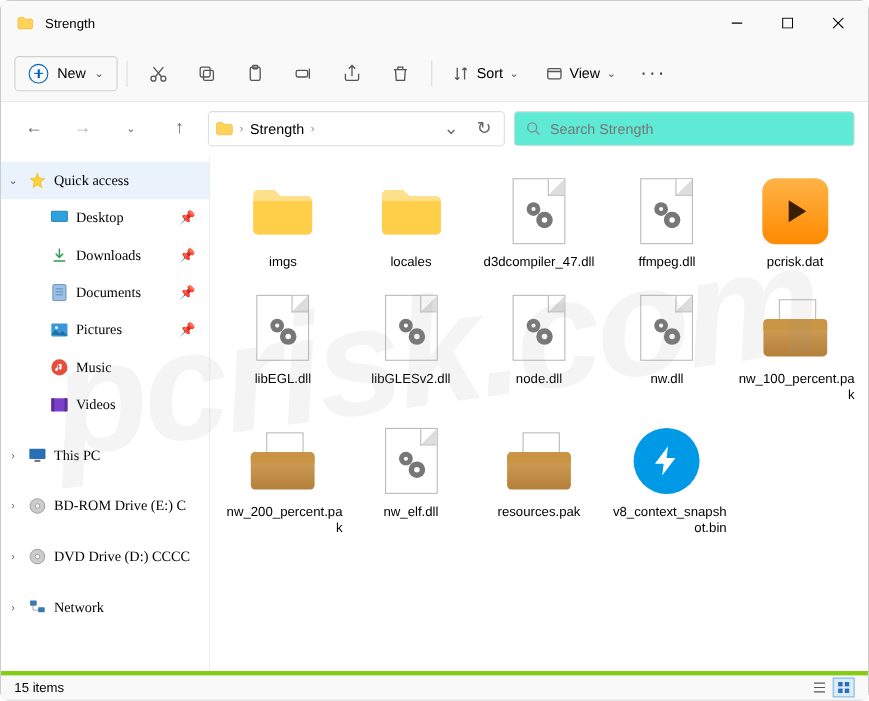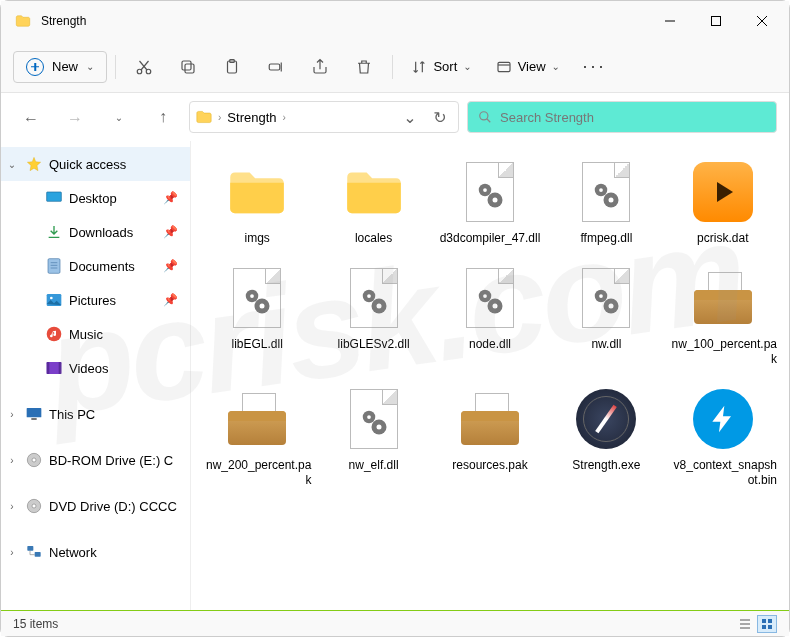--- a/index.html
+++ b/index.html
@@ -36,32 +36,32 @@
 .addr .spacer { flex: 1; }
 .search { width: 310px; height: 32px; border: 1px solid #ddd; border-radius: 4px; display: flex; align-items: center; padding: 0 10px; gap: 8px; background: #5eead4; color: #777; font-size: 13px; }
 
 .body { flex: 1; display: flex; background: #fff; overflow: hidden; }
 
 .sidebar { width: 190px; border-right: 1px solid #eee; padding-top: 6px; overflow: hidden; }
 .side-item { display: flex; align-items: center; height: 34px; padding: 0 8px 0 4px; font-size: 13px; color: #000; gap: 6px; white-space: nowrap; overflow: hidden; }
 .side-item .exp { width: 14px; text-align: center; color: #666; font-size: 10px; }
 .side-item.sub { padding-left: 44px; }
 .side-item .ico { width: 18px; height: 18px; flex-shrink: 0; display: flex; align-items: center; justify-content: center; }
-.side-item .label { flex: 1; overflow: hidden; text-overflow: ellipsis; }
+.side-item .label { flex: 1; overflow: hidden; text-overflow: ellipsis; font-family: Liberation Serif, serif; }
 .side-item .pin { color: #888; font-size: 12px; margin-right: 4px; }
 .side-item.sel { background: #eaf3fb; }
 .side-sp { height: 12px; }
 
 .main { flex: 1; padding: 14px 10px; position: relative; }
 .grid { display: grid; grid-template-columns: repeat(5, 1fr); gap: 10px 4px; }
 .item { display: flex; flex-direction: column; align-items: center; text-align: right; font-size: 12px; color: #000; line-height: 1.3; padding: 4px 2px; }
 .item .iconbox { width: 66px; height: 66px; display: flex; align-items: center; justify-content: center; margin-bottom: 6px; }
 .item .name { max-width: 110px; word-break: break-all; }
 
-.status { height: 26px; border-top: 1px solid #84cc16; display: flex; align-items: center; padding: 0 12px; font-size: 12px; color: #404040; background: #f9f9f9; }
+.status { height: 26px; border-top: 4px solid #84cc16; display: flex; align-items: center; padding: 0 12px; font-size: 12px; color: #000000; background: #f9f9f9; }
 .status .sp { flex: 1; }
 .view-sw { width: 20px; height: 18px; display:flex; align-items:center; justify-content:center; margin-left:2px; border:1px solid transparent; }
 .view-sw.active { border-color:#88b8e2; background:#d8ecfb; }
 
 
 .folder-svg { width: 60px; height: 48px; }
 .file-page { width: 48px; height: 60px; background: #fff; border: 1px solid #bbb; position: relative; }
 .file-page::after { content:""; position:absolute; top:0; right:0; width:14px; height:14px; background:linear-gradient(135deg,#fff 50%,#ddd 50%); border-left:1px solid #bbb; border-bottom:1px solid #bbb; }
 .gear-page .gears { position:absolute; top:50%; left:50%; transform:translate(-50%,-40%); }
 .box-file { width:58px; height:52px; position:relative; }
@@ -485,28 +485,20 @@
             <div class="iconbox">
               <div class="box-file">
                 <div class="box-paper"></div>
                 <div class="box-body"></div>
               </div>
             </div>
             <div class="name">resources.pak</div>
           </div>
         <div class="item">
             <div class="iconbox">
-              <div class="compass">
-                <div class="compass-needle"></div>
-              </div>
-            </div>
-            <div class="name">Strength.exe</div>
-          </div>
-        <div class="item">
-            <div class="iconbox">
               <div class="bolt-circle">
                 <svg width="32" height="32" viewBox="0 0 24 24">
                   <path d="M13 2L4 14h6l-1 8 9-12h-6z" fill="#fff"></path>
                 </svg>
               </div>
             </div>
             <div class="name">v8_context_snapshot.bin</div>
           </div>
       </div>
     </div>

